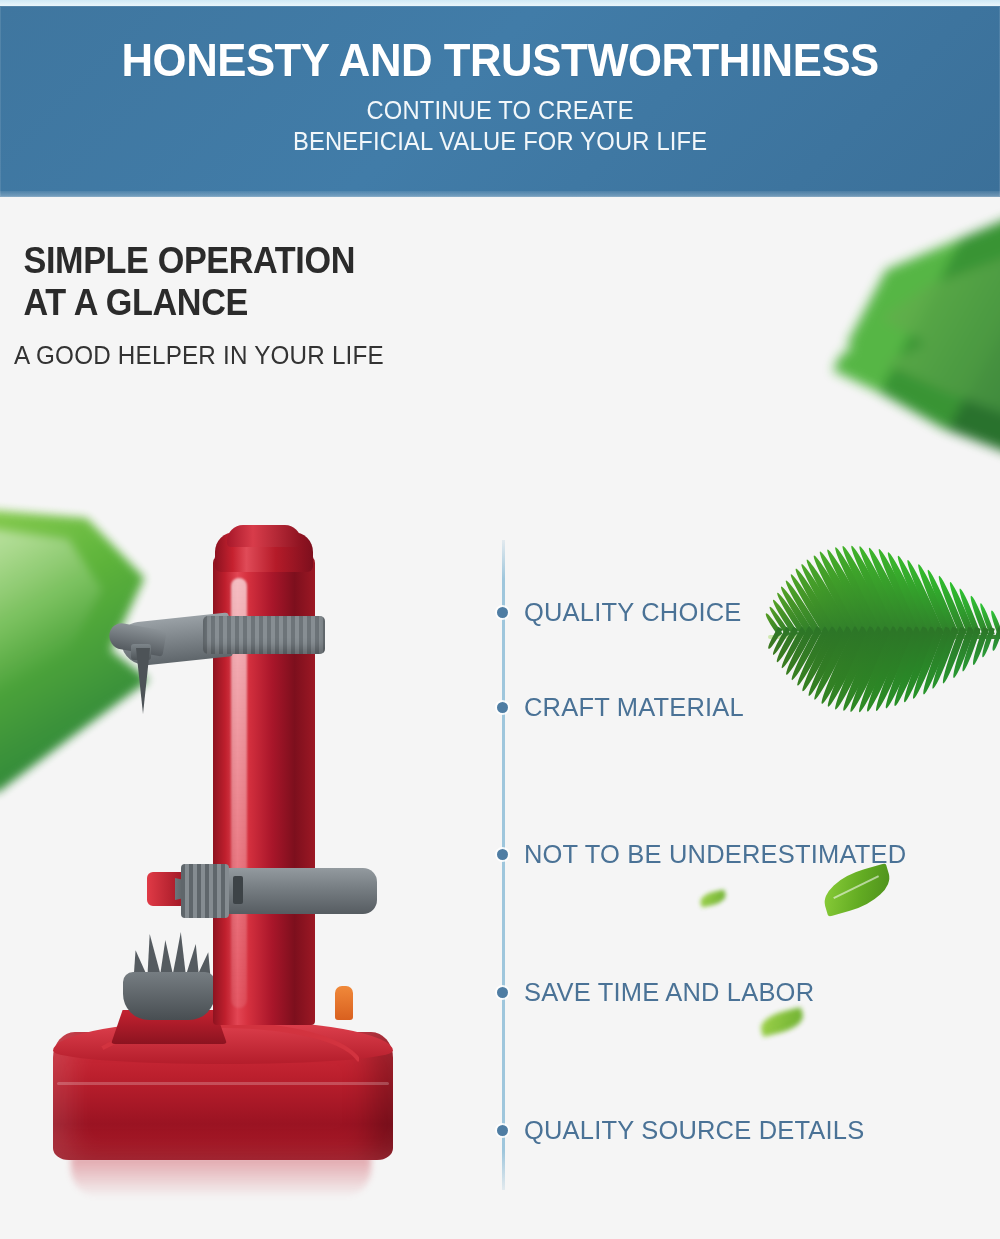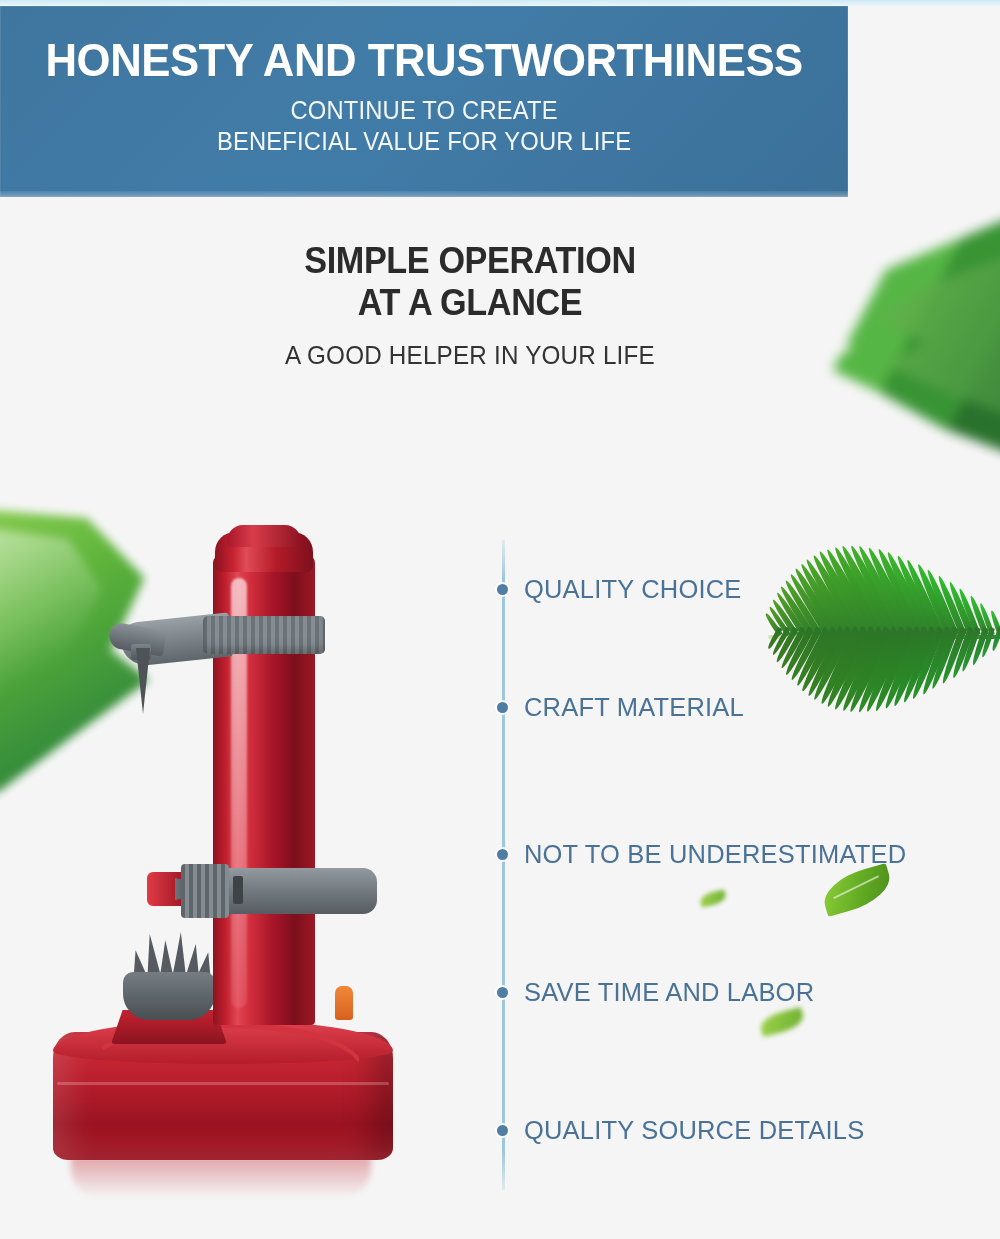--- a/index.html
+++ b/index.html
@@ -11,21 +11,21 @@
     position:relative;
   }
   .page{position:relative;width:1000px;height:1239px;overflow:hidden;background:#f5f5f5;}
 
   
   .top-strip{position:absolute;left:0;top:0;width:1000px;height:6px;
     background:linear-gradient(to bottom,#cfe9f5,#eaf6fb);}
 
   
   .banner{
-    position:absolute;left:0;top:6px;width:848px;height:191px;
+    position:absolute;left:0;top:6px;width:1000px;height:191px;
     background:linear-gradient(135deg,#3f769f 0%,#417ca8 45%,#3b7099 100%);
     box-shadow:inset 0 0 0 1px rgba(255,255,255,.10);
     display:flex;flex-direction:column;align-items:center;justify-content:flex-start;
     overflow:hidden;
   }
   .banner:after{
     content:"";position:absolute;left:0;right:0;bottom:0;height:6px;
     background:linear-gradient(to bottom,rgba(255,255,255,.08),rgba(255,255,255,.30));
   }
   .banner-title{
@@ -39,21 +39,21 @@
   }
   .banner-sub{
     margin-top:12px;text-align:center;color:#f2f7fa;
     font-size:25px;line-height:1.22;font-weight:400;letter-spacing:.2px;
     transform:scaleX(.95);transform-origin:center;
   }
   .banner-sub div{white-space:nowrap;}
 
   
   .section-head{
-    position:absolute;left:0;top:240px;width:940px;text-align:center;
+    position:absolute;left:0;top:240px;width:940px;text-align:left;
     pointer-events:none;
   }
   .sh-line{
     font-size:36px;font-weight:700;color:#2b2b2b;line-height:1.18;
     letter-spacing:-0.4px;transform:scaleX(.95);transform-origin:center;
   }
   .sh-sub{
     margin-top:16px;font-size:25px;font-weight:400;color:#333333;
     letter-spacing:.2px;transform:scaleX(.97);transform-origin:center;
   }
@@ -397,21 +397,21 @@
     <div class="pr needle-base"></div>
     <div class="pr needle"></div>
     <div class="pr collar"></div>
 
     <div class="pr cap"></div>
     <div class="pr cap-top"></div>
   </div>
 
   <div class="timeline"></div>
   <div class="feature-list" id="feature-list">
-      <div class="feature" style="top: 31px; justify-content: flex-end;">
+      <div class="feature" style="top: 54px; justify-content: flex-end;">
         <span class="dot" style="background: rgb(79, 125, 163);"></span>
         <span class="feature-label" style="color: rgb(74, 114, 150);">QUALITY CHOICE</span>
       </div>
       <div class="feature" style="top: 149px;">
         <span class="dot" style="background: rgb(79, 125, 163);"></span>
         <span class="feature-label" style="color: rgb(74, 114, 150);">CRAFT MATERIAL</span>
       </div>
       <div class="feature" style="top: 296px;">
         <span class="dot" style="background: rgb(79, 125, 163);"></span>
         <span class="feature-label" style="color: rgb(74, 114, 150);">NOT TO BE UNDERESTIMATED</span>

